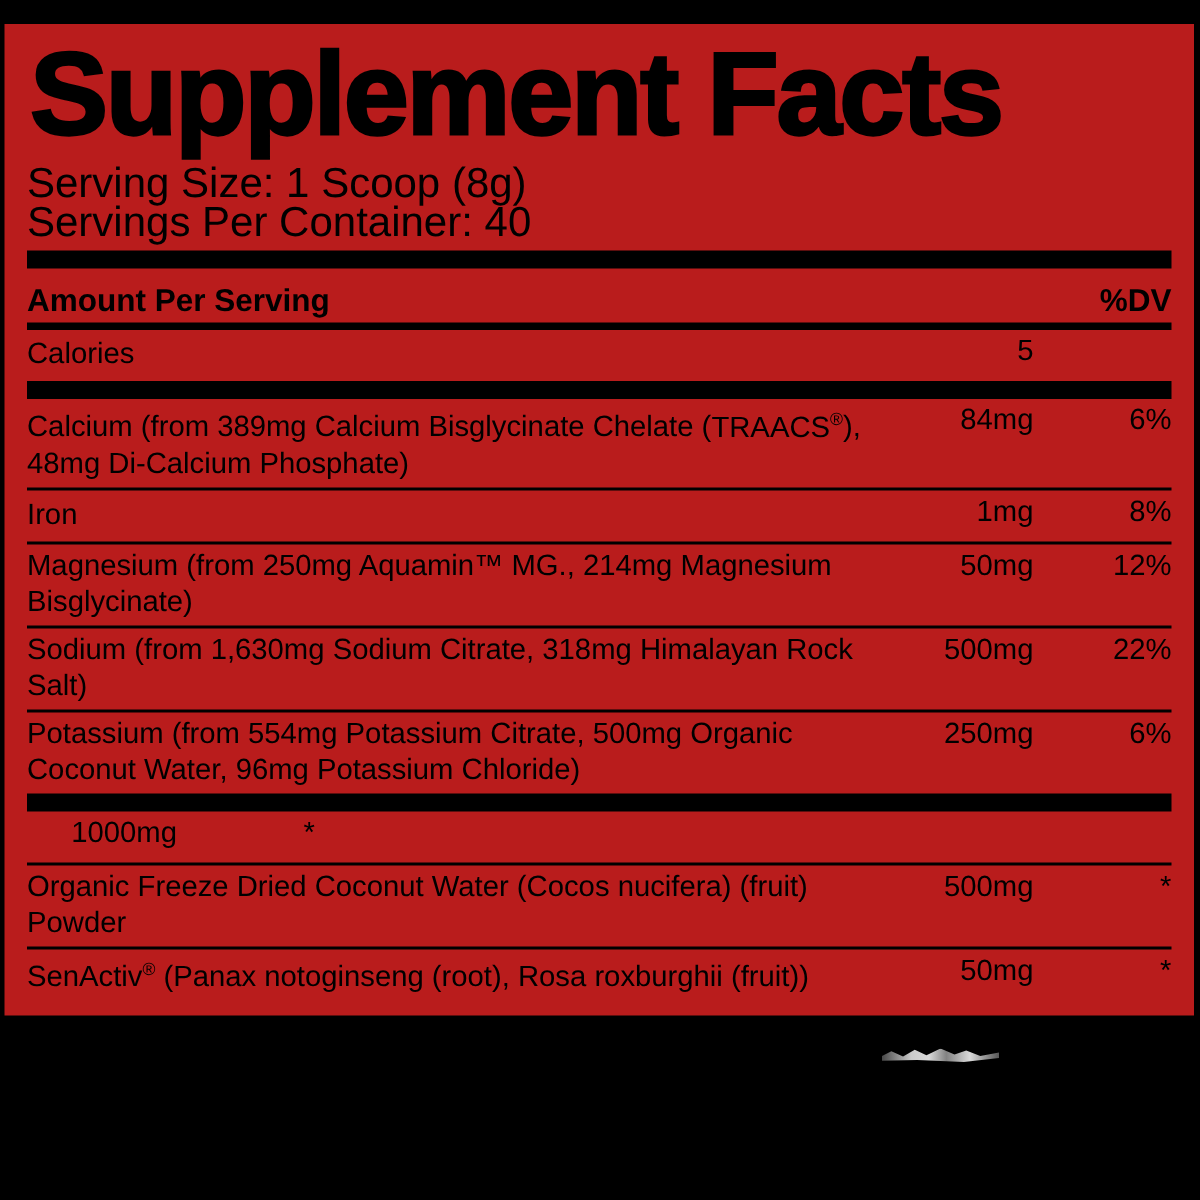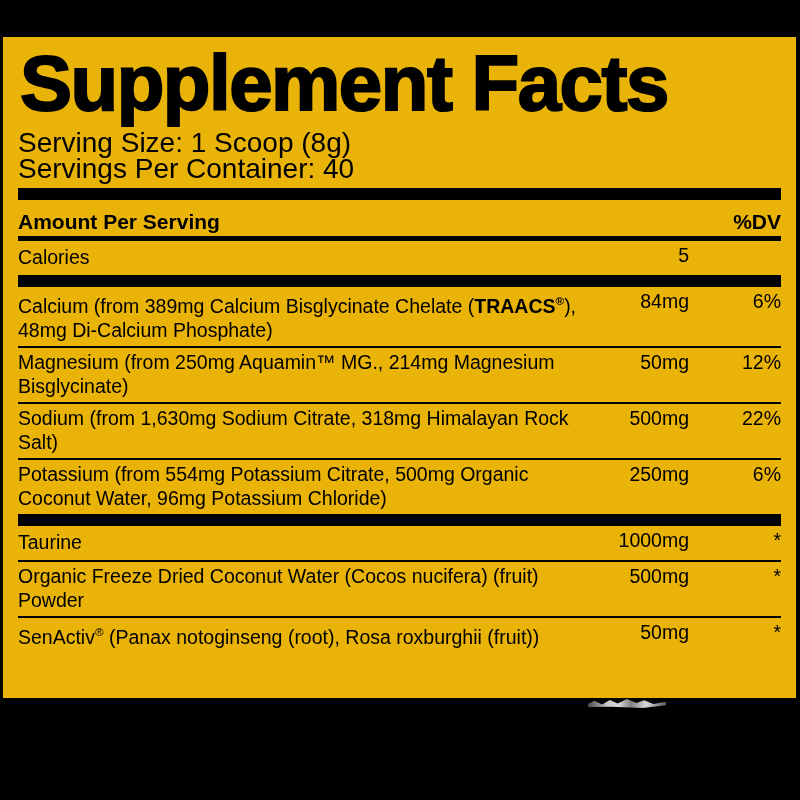--- a/index.html
+++ b/index.html
@@ -1,42 +1,42 @@
 <!DOCTYPE html>
 <html><head>
 <meta charset="utf-8">
 <style>
   html,body{margin:0;padding:0;}
   body{
     width:800px;height:800px;background:#000;position:relative;
     font-family:"Liberation Sans", sans-serif;color:#000;overflow:hidden;
   }
   .panel{
-    position:absolute;top:37px;left:0;width:800px;height:664px;box-sizing:border-box;
-    background:#eab308;border-left:3px solid #000;border-right:4px solid #000;border-bottom:3px solid #000;
+    position:absolute;top:16px;left:0;width:800px;height:664px;box-sizing:border-box;
+    background:#b91c1c;border-left:3px solid #000;border-right:4px solid #000;border-bottom:3px solid #000;
     padding:4px 15px 0 15px;overflow:hidden;
   }
   .title{
     font-size:78px;font-weight:bold;letter-spacing:-1.5px;line-height:80px;margin:2px 0 0 2px;
     -webkit-text-stroke:2px #000;white-space:nowrap;
   }
   .serving{font-size:28px;line-height:26px;margin-top:7px;}
   .serving div{white-space:nowrap;}
   .bar{background:#000;}
   .bar.thick{height:12px;}
   .bar.med{height:5px;}
   .bar.mt{margin-top:6px;}
   .hdr{display:flex;font-size:21px;font-weight:bold;padding:11px 0 3px 0;line-height:22px;}
   .hdr .amount-label{flex:1;}
   .srow{display:flex;border-top:2px solid #000;padding:2px 0 4px 0;min-height:28px;font-size:19.5px;line-height:24px;}
   .srow.first{border-top:none;}
   .srow .name{flex:1;align-self:center;padding-right:8px;}
   .srow .amt{width:100px;text-align:right;align-self:flex-start;white-space:nowrap;}
   .srow .dv{width:92px;text-align:right;align-self:flex-start;white-space:nowrap;}
-  .b{font-weight:bold;margin-top:15px;}
+  .b{font-weight:normal;margin-top:15px;}
   .i{}
   .sup{font-size:60%;vertical-align:super;}
   .artifact{
     position:absolute;left:588px;top:699px;width:78px;height:9px;opacity:.85;
     background:linear-gradient(90deg,#555 0%,#eee 25%,#fff 40%,#999 55%,#fff 75%,#666 100%);
     clip-path:polygon(0 55%,8% 20%,18% 60%,28% 10%,38% 50%,50% 0,62% 45%,72% 15%,84% 55%,100% 30%,100% 70%,70% 100%,30% 85%,0 90%);
   }
 </style>
 </head>
 <body>
@@ -68,41 +68,45 @@
 
   <div class="bar thick"></div>
 
   <div>
       <div class="srow first">
         <span class="name"><span>Calcium (from 389mg Calcium Bisglycinate Chelate (</span><span class="b">TRAACS</span><span class="b sup">®</span><span>), 48mg Di-Calcium Phosphate)</span></span>
         <span class="amt">84mg</span>
         <span class="dv">6%</span>
       </div>
       <div class="srow">
+        <span class="name"><span>Iron</span></span>
+        <span class="amt">1mg</span>
+        <span class="dv">8%</span>
+      </div>
+      <div class="srow">
         <span class="name"><span>Magnesium (from 250mg Aquamin™ MG., 214mg Magnesium Bisglycinate)</span></span>
         <span class="amt">50mg</span>
         <span class="dv">12%</span>
       </div>
       <div class="srow">
         <span class="name"><span>Sodium (from 1,630mg Sodium Citrate, 318mg Himalayan Rock Salt)</span></span>
         <span class="amt">500mg</span>
         <span class="dv">22%</span>
       </div>
       <div class="srow">
         <span class="name"><span>Potassium (from 554mg Potassium Citrate, 500mg Organic Coconut Water, 96mg Potassium Chloride)</span></span>
         <span class="amt">250mg</span>
         <span class="dv">6%</span>
       </div>
     </div>
 
   <div class="bar thick"></div>
 
   <div>
       <div class="srow first">
-        <span class="name"><span>Taurine</span></span>
         <span class="amt">1000mg</span>
         <span class="dv">*</span>
       </div>
       <div class="srow">
         <span class="name"><span>Organic Freeze Dried Coconut Water </span><span class="i">(Cocos nucifera)</span><span> (fruit) Powder</span></span>
         <span class="amt">500mg</span>
         <span class="dv">*</span>
       </div>
       <div class="srow">
         <span class="name"><span>SenActiv</span><span class="sup">®</span><span> (</span><span class="i">Panax notoginseng</span><span> (root), </span><span class="i">Rosa roxburghii</span><span> (fruit))</span></span>

